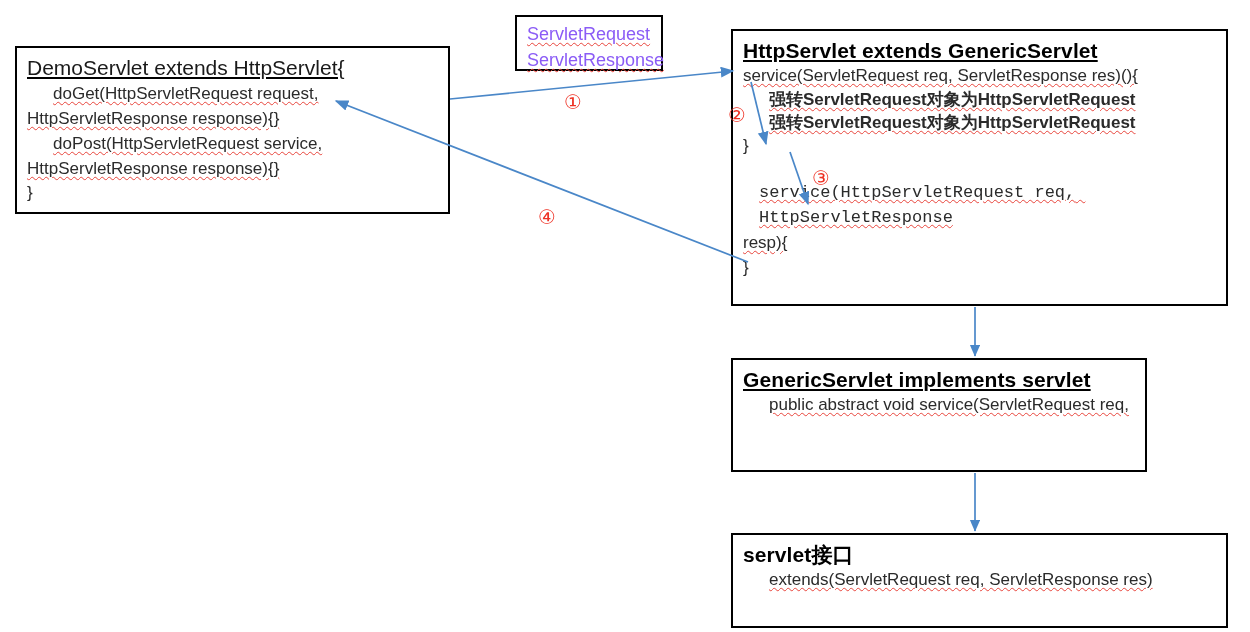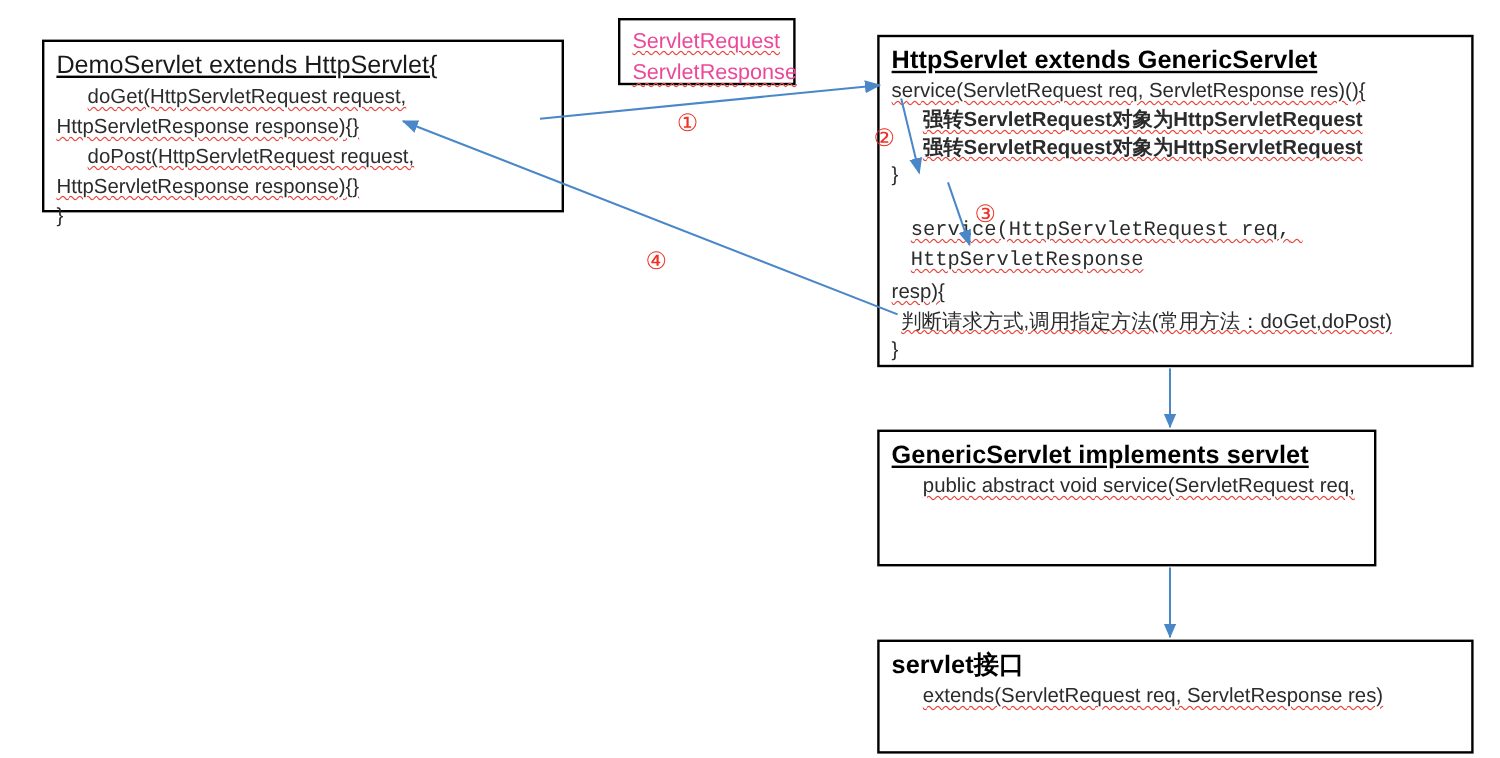--- a/index.html
+++ b/index.html
@@ -30,21 +30,21 @@
     z-index: 5;
   }
   .box {
     position: absolute;
     box-sizing: border-box;
     border: 2px solid #000000;
     background: #ffffff;
     z-index: 2;
   }
   
-  #box-demoservlet  { left: 15px;  top: 33px;  width: 435px; height: 144px; margin-left: 20px; }
+  #box-demoservlet  { left: 15px;  top: 46px;  width: 435px; height: 168px; }
   #box-servletreqres{ left: 515px; top: 15px;  width: 148px; height: 56px; padding: 4px 8px 0 10px; }
   #box-httpservlet  { left: 731px; top: 29px;  width: 497px; height: 277px; }
   #box-genericservlet{left: 731px; top: 358px; width: 416px; height: 114px; }
   #box-servletiface { left: 731px; top: 533px; width: 497px; height: 95px; }
 
   .code-block {
     padding: 6px 8px 0 10px;
     font-size: 17px;
     line-height: 1.46;
     color: #2b2b2b;
@@ -76,21 +76,21 @@
     text-decoration-thickness: 1px;
     text-underline-offset: 2px;
   }
   .sq-solid {
     text-decoration: underline;
     text-decoration-color: #000;
   }
   .small-box-line {
     font-size: 18px;
     line-height: 1.45;
-    color: #ec4899;
+    color: #8b5cf6;
   }
   .marker {
     position: absolute;
     color: #ee3124;
     font-size: 20px;
     font-family: "DejaVu Sans", sans-serif;
     z-index: 6;
     line-height: 1;
   }
   #marker-1 { left: 564px; top: 92px; }
@@ -126,21 +126,21 @@
     <line x1="975" y1="473" x2="975" y2="531" stroke="#4a87c8" stroke-width="1.7" marker-end="url(#ahv)"></line>
   </svg>
 
   <div class="box" id="box-demoservlet">
     <div class="code-block">
       <div class="ttl-light">
         <span class="sq-solid squiggle">DemoServlet  extends HttpServlet{</span>
       </div>
       <div class="ln indent squiggle">doGet(HttpServletRequest request,</div>
       <div class="ln squiggle">HttpServletResponse response){}</div>
-      <div class="ln indent squiggle">doPost(HttpServletRequest request,</div>
+      <div class="ln indent squiggle">doPost(HttpServletRequest service,</div>
       <div class="ln squiggle">HttpServletResponse response){}</div>
       <div class="ln">}</div>
     </div>
   </div>
 
   <div class="box" id="box-servletreqres">
     <div class="small-box-line squiggle">ServletRequest</div>
     <div class="small-box-line squiggle">ServletResponse</div>
   </div>
 
@@ -149,21 +149,20 @@
       <div class="ttl">
         <span class="sq-solid squiggle">HttpServlet extends GenericServlet</span>
       </div>
       <div class="ln squiggle">service(ServletRequest req, ServletResponse res)(){</div>
       <div class="ln cjk-bold indent squiggle">强转ServletRequest对象为HttpServletRequest</div>
       <div class="ln cjk-bold indent squiggle">强转ServletRequest对象为HttpServletRequest</div>
       <div class="ln">}</div>
       <div class="ln" style="height:22px;"></div>
       <div class="ln squiggle" style="padding-left:16px;font-family:Liberation Mono, monospace;">service(HttpServletRequest req, HttpServletResponse</div>
       <div class="ln squiggle">resp){</div>
-      <div class="ln squiggle" style="padding-left:8px;">判断请求方式,调用指定方法(常用方法：doGet,doPost)</div>
       <div class="ln">}</div>
     </div>
   </div>
 
   <div class="box" id="box-genericservlet">
     <div class="code-block">
       <div class="ttl">
         <span class="sq-solid squiggle">GenericServlet  implements  servlet</span>
       </div>
       <div class="ln indent squiggle">public abstract void service(ServletRequest req,</div>

